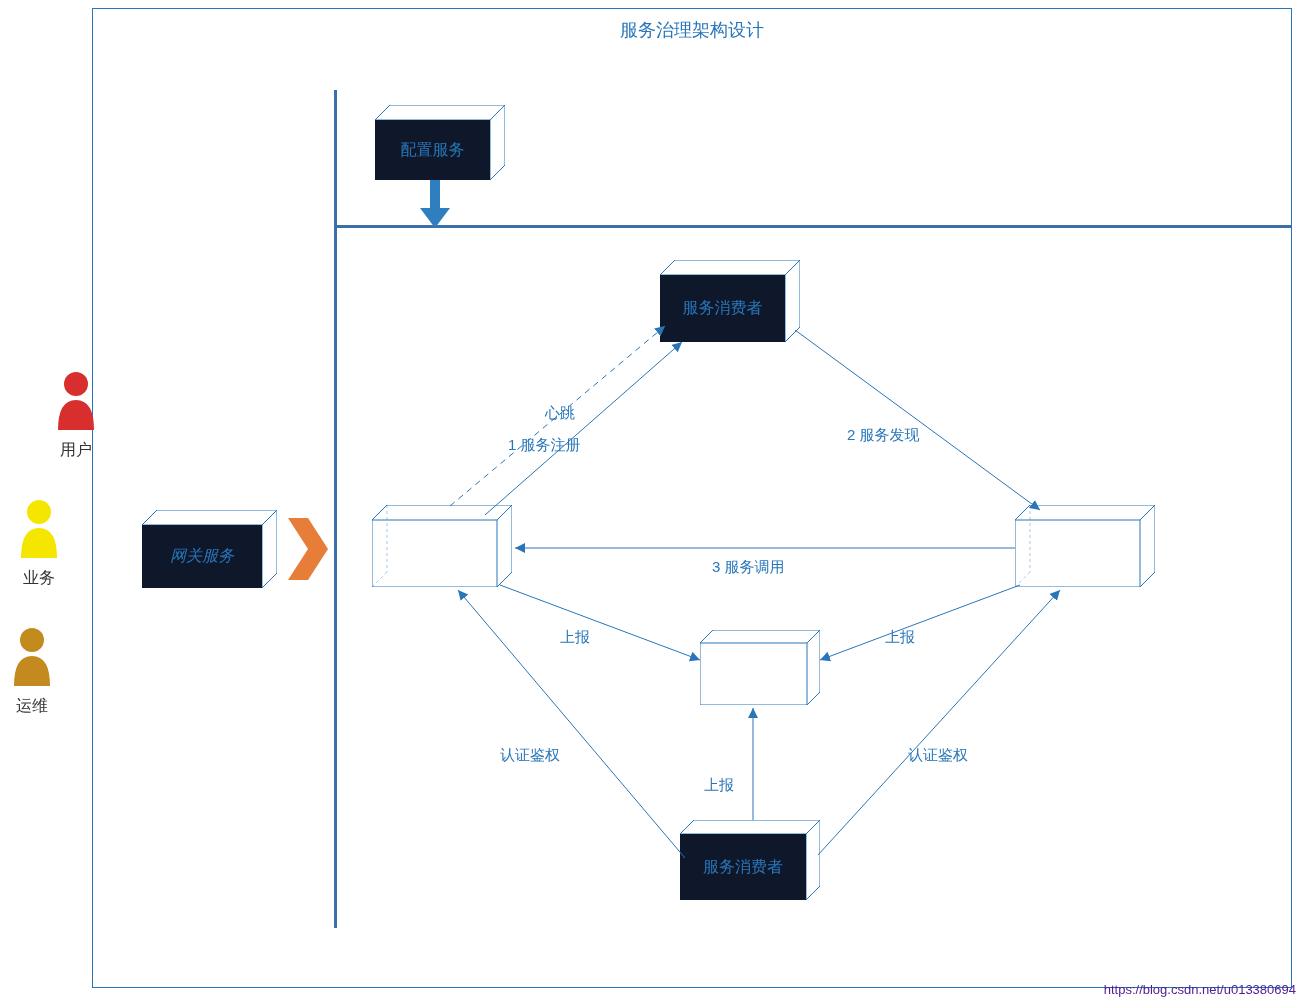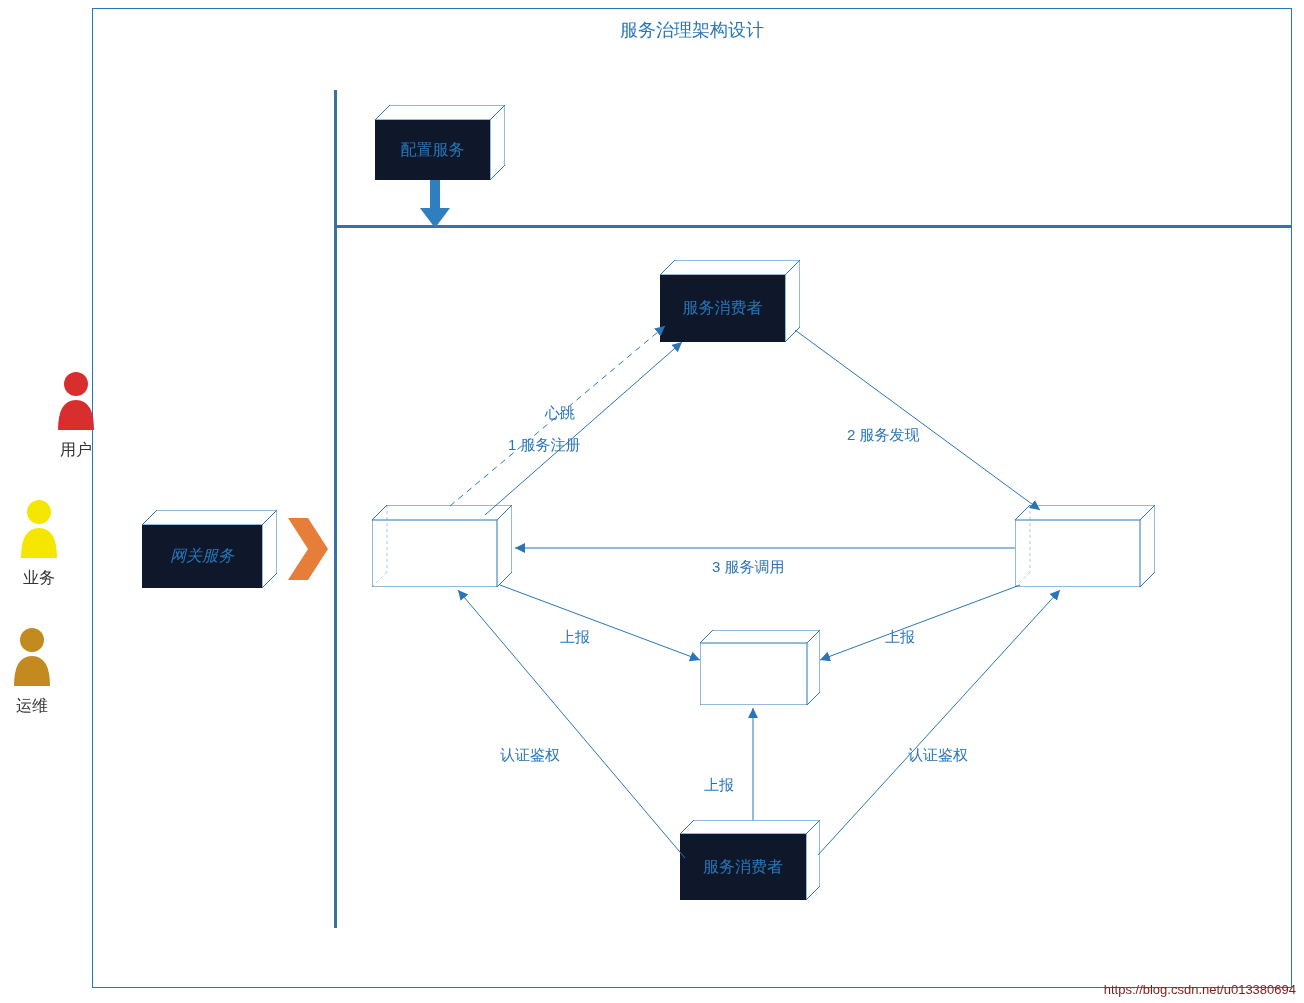--- a/index.html
+++ b/index.html
@@ -7,21 +7,21 @@
     .frame { position: absolute; left: 92px; top: 8px; width: 1200px; height: 980px; border: 1px solid #2876b8; }
     .title { position: absolute; left: 50%; top: 18px; transform: translateX(-50%); color: #2876b8; font-size: 18px; font-family: Liberation Mono, monospace; }
     .actor { position: absolute; text-align: center; }
     .actor-label { margin-top: 6px; font-size: 16px; color: #333; }
     .vline { position: absolute; left: 334px; top: 90px; width: 3px; height: 838px; background: #3b6fa8; }
     .hline { position: absolute; left: 334px; top: 225px; width: 958px; height: 3px; background: #3b6fa8; }
     .box3d { position: absolute; }
     .box-front { position: absolute; border: 1px solid #2876b8; background: #0f172a; display: flex; align-items: center; justify-content: center; color: #2876b8; font-size: 16px; }
     .edge-label { position: absolute; color: #2876b8; font-size: 15px; white-space: nowrap; margin-top: 28px; }
     .chevron { position: absolute; }
-    .watermark { position: absolute; right: 8px; bottom: 6px; color: #7f1d1d; font-size: 13px; }
+    .watermark { position: absolute; right: 8px; bottom: 6px; color: #4c1d95; font-size: 13px; }
   </style>
 </head>
 <body>
 
 <div class="frame"></div>
 <div class="title" style="left:692px;">服务治理架构设计</div>
 
 <div class="actor" style="left:20px; top:370px;margin-left:32px;">
   <svg width="48" height="60">
       <circle cx="24" cy="14" r="12" fill="#d82e2e"></circle>

